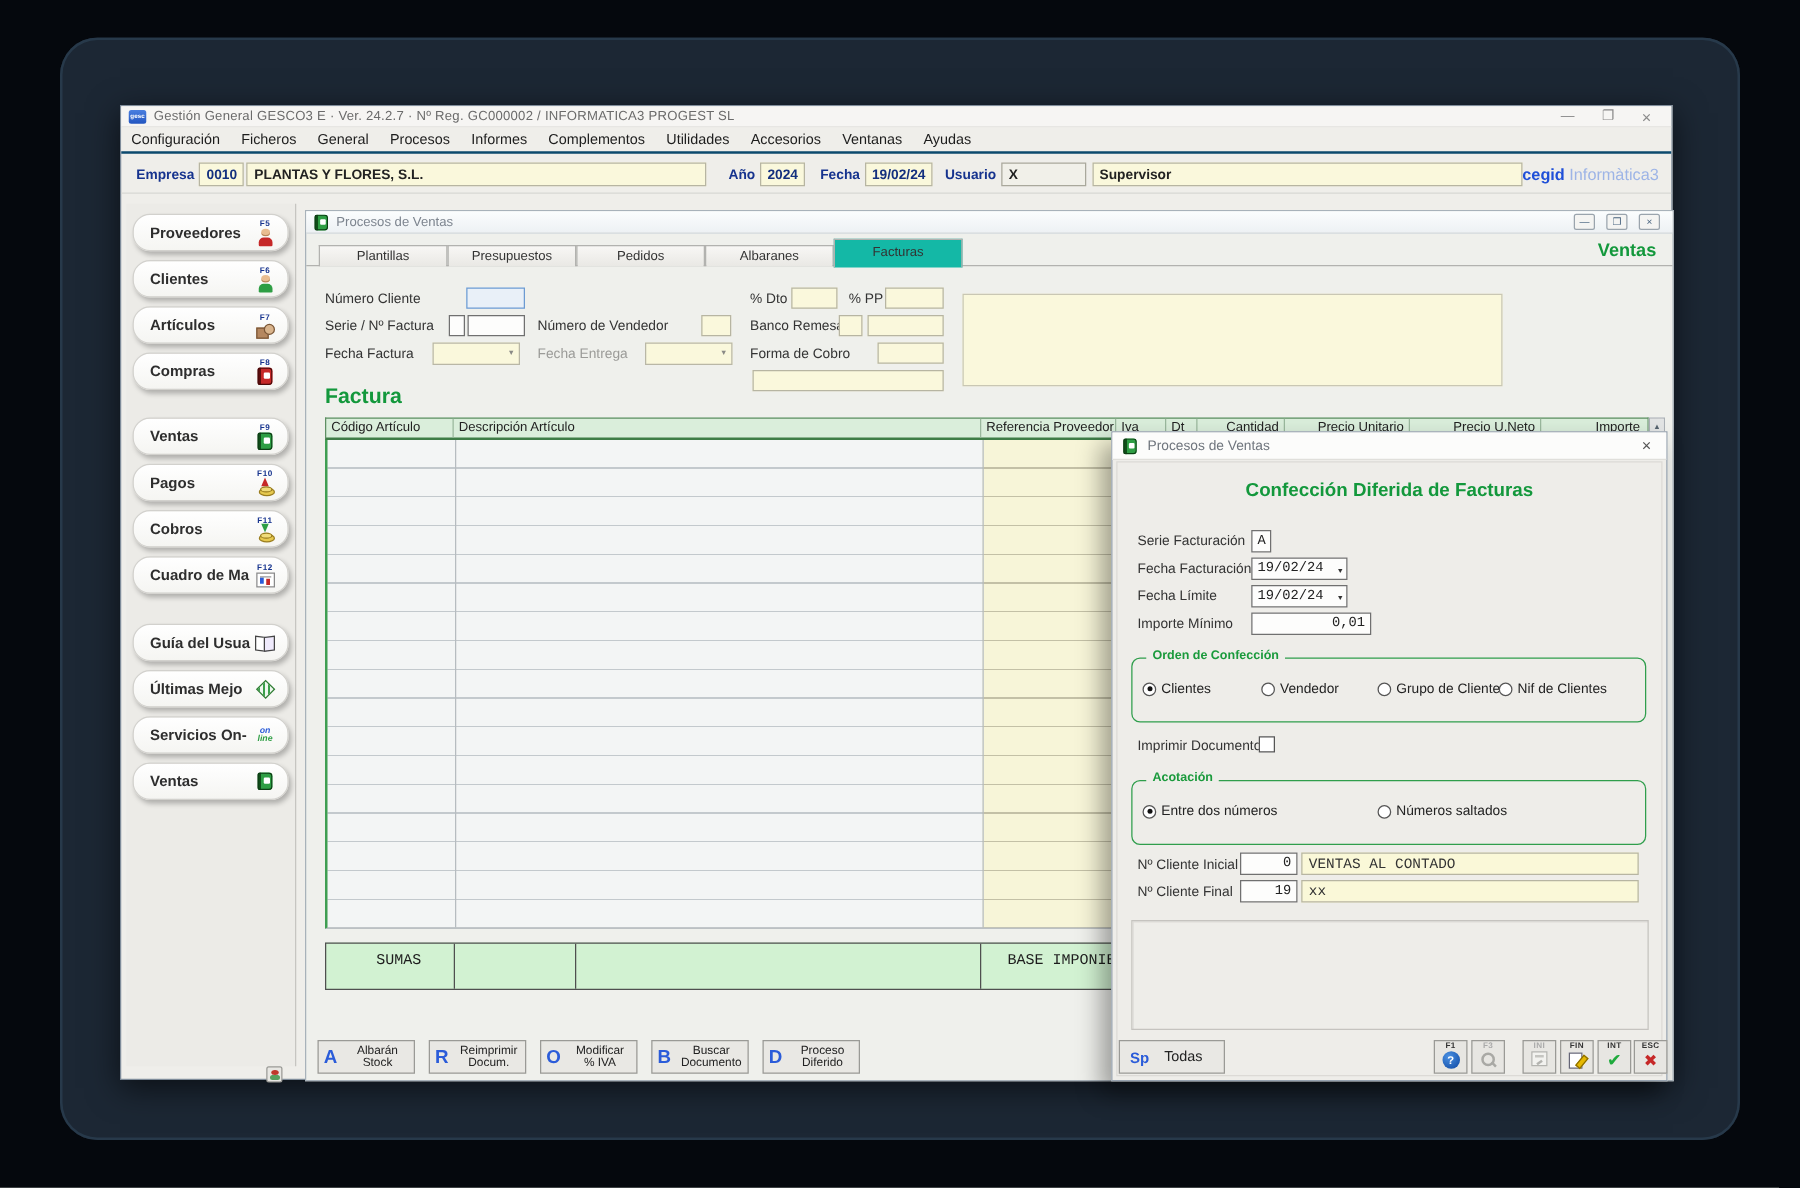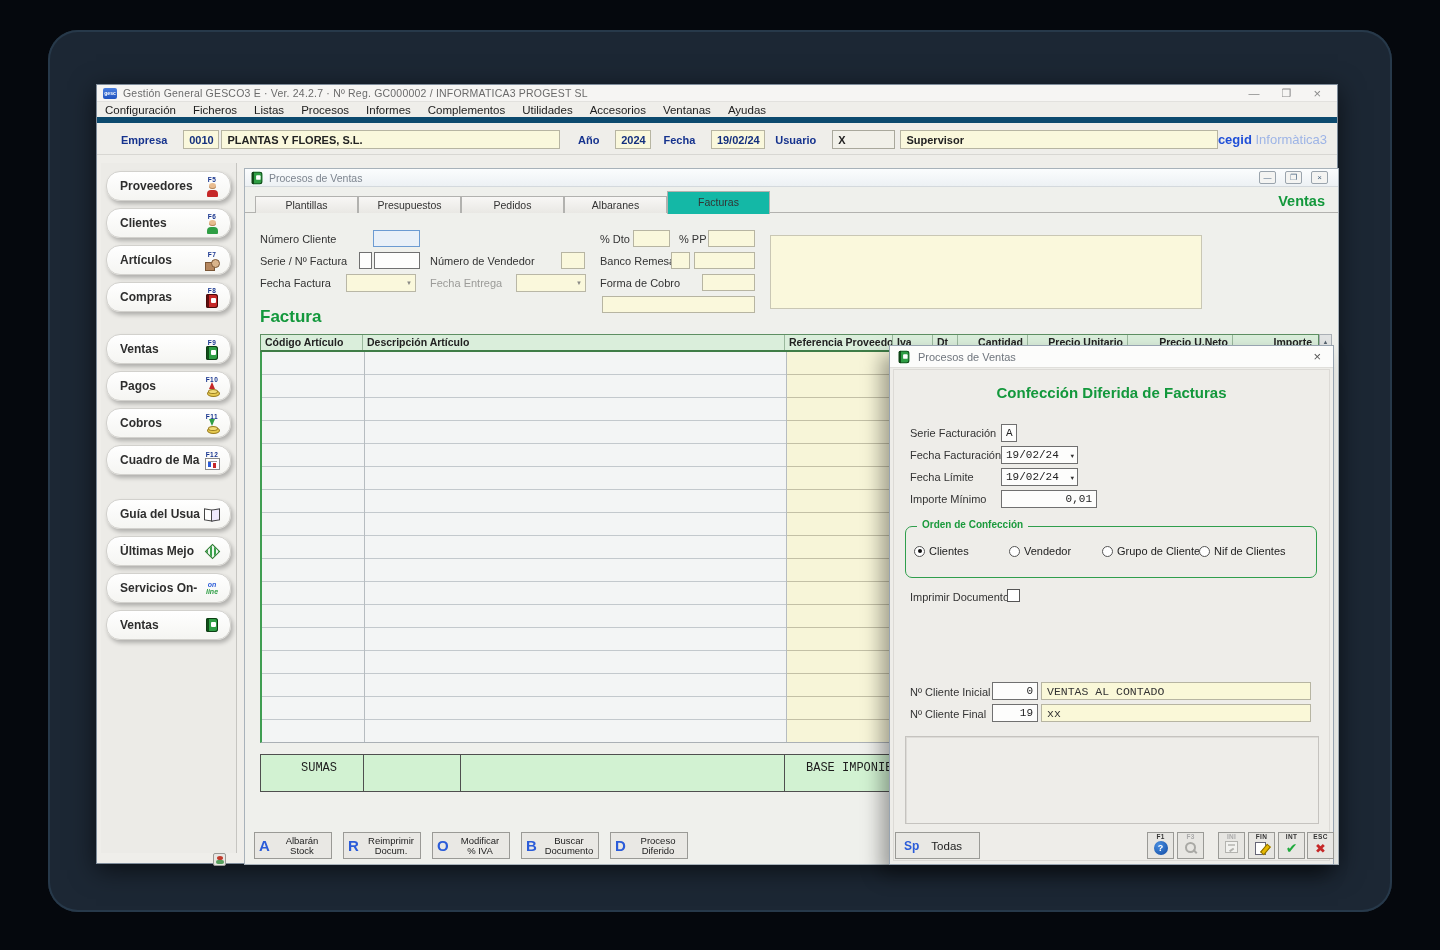--- a/index.html
+++ b/index.html
@@ -17,26 +17,26 @@
 
   .titlebar { position:absolute; top:0; left:0; right:0; height:17px; background:#f6f5f3;
     display:flex; align-items:center; padding:0 6px; border-bottom:1px solid #e2e1de; }
   .app-logo { width:14px; height:11px; background:linear-gradient(#4a7fe0,#2255c0); border-radius:2px;
     color:#fff; font-size:5px; font-weight:bold; text-align:center; line-height:11px; margin-right:6px; }
   .app-title { font-size:10.5px; color:#6b6b6b; letter-spacing:.2px; }
   .win-controls { margin-left:auto; display:flex; gap:22px; padding-right:10px; }
   .win-controls span { font-size:11px; color:#8a8a8a; line-height:15px; cursor:default; }
 
   .menubar { position:absolute; top:17px; left:0; right:0; height:21px; background:#efeeea;
-    display:flex; align-items:center; gap:17px; padding:0 8px; border-bottom:6px solid #0c4a6e; }
+    display:flex; align-items:center; gap:17px; padding:0 8px; border-bottom:2px solid #0c4a6e; }
   .menubar span { font-size:11.5px; color:#1d1d1d; }
 
   .company-bar { position:absolute; top:40px; left:0; right:0; height:30px; display:flex;
     align-items:center; padding:0 8px; border-bottom:1px solid #d8d7d3; }
-  .cb-label { font-size:11px; font-weight:bold; color:#16338e; margin:0 16px; white-space:nowrap; }
+  .cb-label { font-size:11px; font-weight:bold; color:#16338e; margin:0 4px; white-space:nowrap; }
   .cb-field { height:19px; background:#faf8dc; border:1px solid #b7b5a2; font-size:11px;
     font-weight:bold; color:#14307e; display:flex; align-items:center; padding:0 5px; }
   .cb-field.dark { color:#222; }
   .cb-field.gray { background:#f1f0e9; border-color:#a9a89c; }
   .brand { margin-left:auto; padding-right:2px; font-size:13px; white-space:nowrap; }
   .brand b { color:#1f4fd8; }
   .brand i { color:#9db4e6; font-style:normal; }
 
   
   .sidebar { position:absolute; left:4px; top:78px; width:136px; height:690px;
@@ -128,21 +128,21 @@
   .finput.white { background:#fdfdfc; border:1px solid #707070; }
   .finput.focus { background:#e9f0f8; border:1px solid #6c9bd2; }
   .fcombo { position:absolute; height:18px; background:#faf8dc; border:1px solid #b9b7a6; }
   .fcombo .dd { position:absolute; right:3px; top:5px; font-size:6px; color:#8a8a86; }
   .notes-box { position:absolute; left:525px; top:66px; width:432px; height:74px;
     background:#faf8dc; border:1px solid #c9c7b4; }
   .section-title { position:absolute; left:15px; top:138px; font-size:17px; font-weight:bold; color:#13983c; }
 
   
   .grid-header { position:absolute; left:15px; top:165px; width:1059px; height:18px; display:flex;
-    background:#daeedb; border:1px solid #5e8f63; border-bottom:2px solid #3f7d47;font-weight:bold; }
+    background:#daeedb; border:1px solid #5e8f63; border-bottom:2px solid #3f7d47; }
   .grid-header .hc { font-size:10.5px; color:#222; line-height:15px; padding:0 4px;
     border-right:1px solid #9ab89d; overflow:hidden; white-space:nowrap; }
   .hc.r { text-align:right; }
   .grid-body { position:absolute; left:15px; top:183px; width:1059px; height:391px;
     border-left:2px solid #3f9e52; border-right:1px solid #aab0b5; border-bottom:1px solid #aab0b5;
     background:repeating-linear-gradient(to bottom,#f3f5f5 0 22px,#c3c9cd 22px 23px); }
   .grid-body .ycol { position:absolute; left:524px; top:0; width:108px; height:100%;
     background:repeating-linear-gradient(to bottom,#f7f5d8 0 22px,#c3c0a6 22px 23px); }
   .grid-body .vline { position:absolute; top:0; width:1px; height:100%; background:#b6bcc0; }
   .scrollbar { position:absolute; left:1074px; top:165px; width:13px; height:458px;
@@ -236,21 +236,21 @@
       <div class="win-controls">
         <span>—</span>
         <span>❐</span>
         <span style="font-size:13px">×</span>
       </div>
     </div>
 
     <div class="menubar">
       <span>Configuración</span>
       <span>Ficheros</span>
-      <span>Listas</span>
+      <span>General</span>
       <span>Procesos</span>
       <span>Informes</span>
       <span>Complementos</span>
       <span>Utilidades</span>
       <span>Accesorios</span>
       <span>Ventanas</span>
       <span>Ayudas</span>
     </div>
 
     <div class="company-bar">
@@ -508,20 +508,31 @@
           </label>
         <label class="radio" style="left:293px;top:18px">
             <span class="dot"></span>
             <span>Nif de Clientes</span>
           </label>
       </div>
 
       <span class="dlabel" style="top:245px">Imprimir Documento</span>
       <div class="checkbox" style="left:117px;top:243px"></div>
 
+      <div class="groupbox" style="top:278px">
+        <span class="legend">Acotación</span>
+        <label class="radio sel" style="left:8px;top:18px">
+            <span class="dot"></span>
+            <span>Entre dos números</span>
+          </label>
+        <label class="radio" style="left:196px;top:18px">
+            <span class="dot"></span>
+            <span>Números saltados</span>
+          </label>
+      </div>
 
       <span class="dlabel" style="top:340px">Nº Cliente Inicial</span>
       <div class="dinput mono r" style="left:102px;top:336px;width:46px;height:18px">0</div>
       <div class="dyellow mono" style="left:151px;top:336px;width:270px;height:18px">VENTAS AL CONTADO</div>
       <span class="dlabel" style="top:362px">Nº Cliente Final</span>
       <div class="dinput mono r" style="left:102px;top:358px;width:46px;height:18px">19</div>
       <div class="dyellow mono" style="left:151px;top:358px;width:270px;height:18px">xx</div>
 
       <div class="d-bigbox"></div>
 

